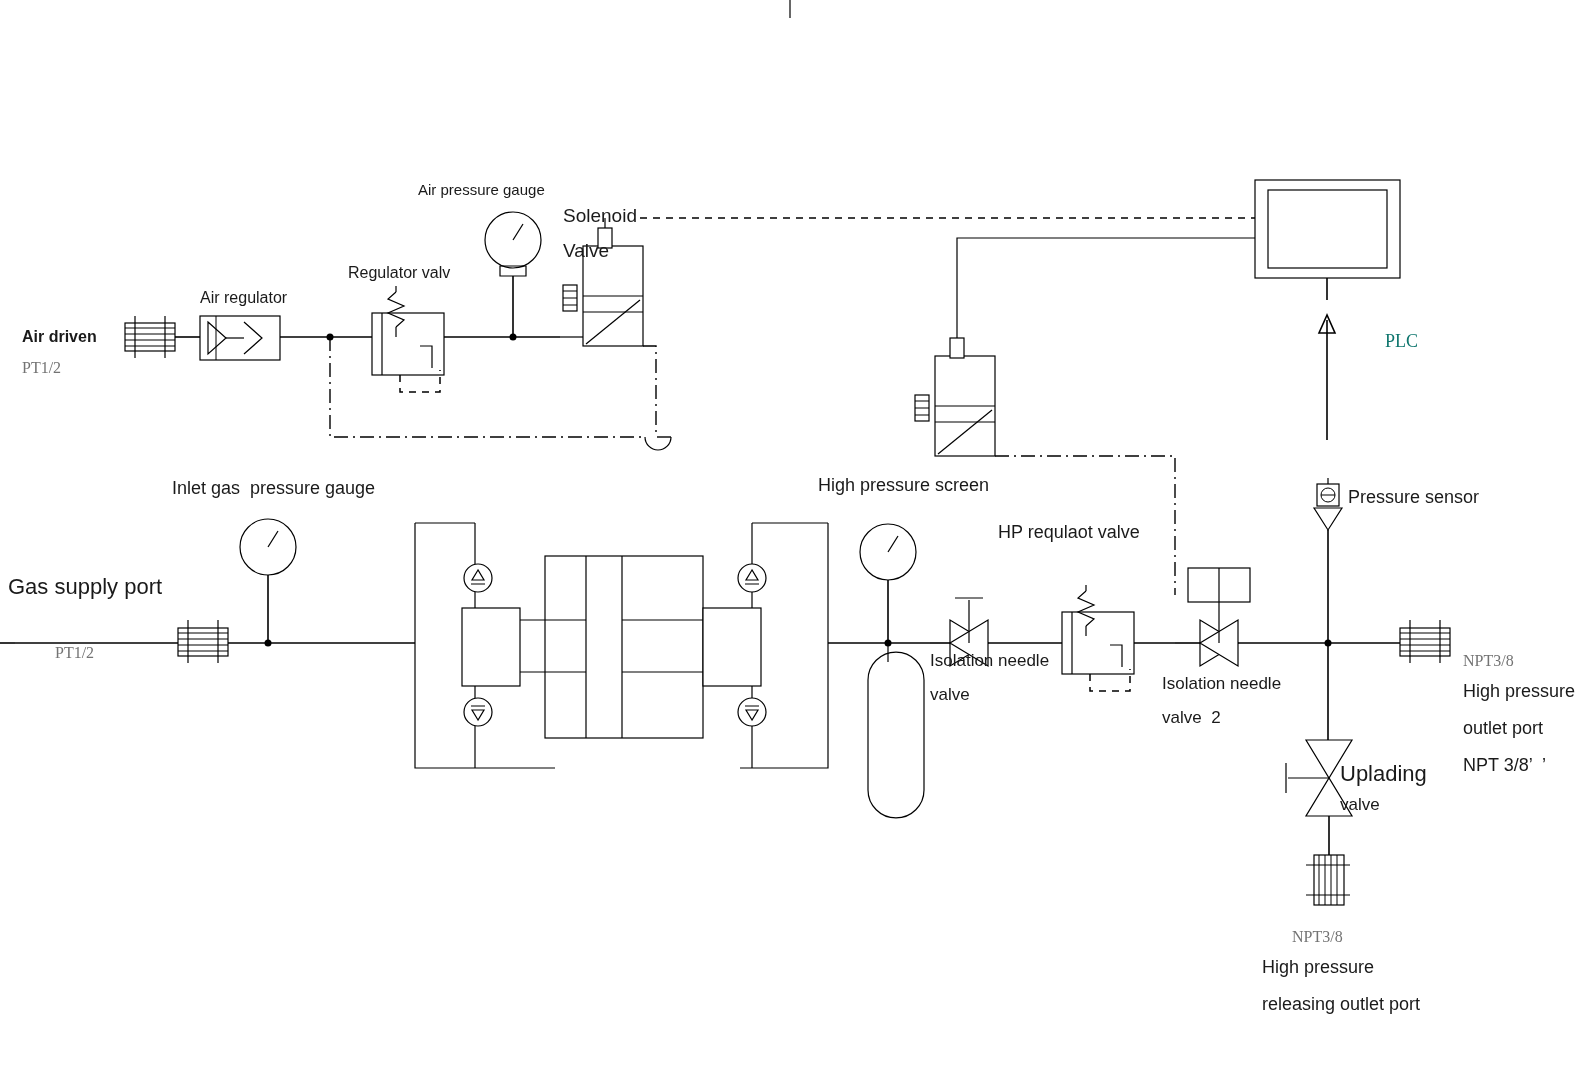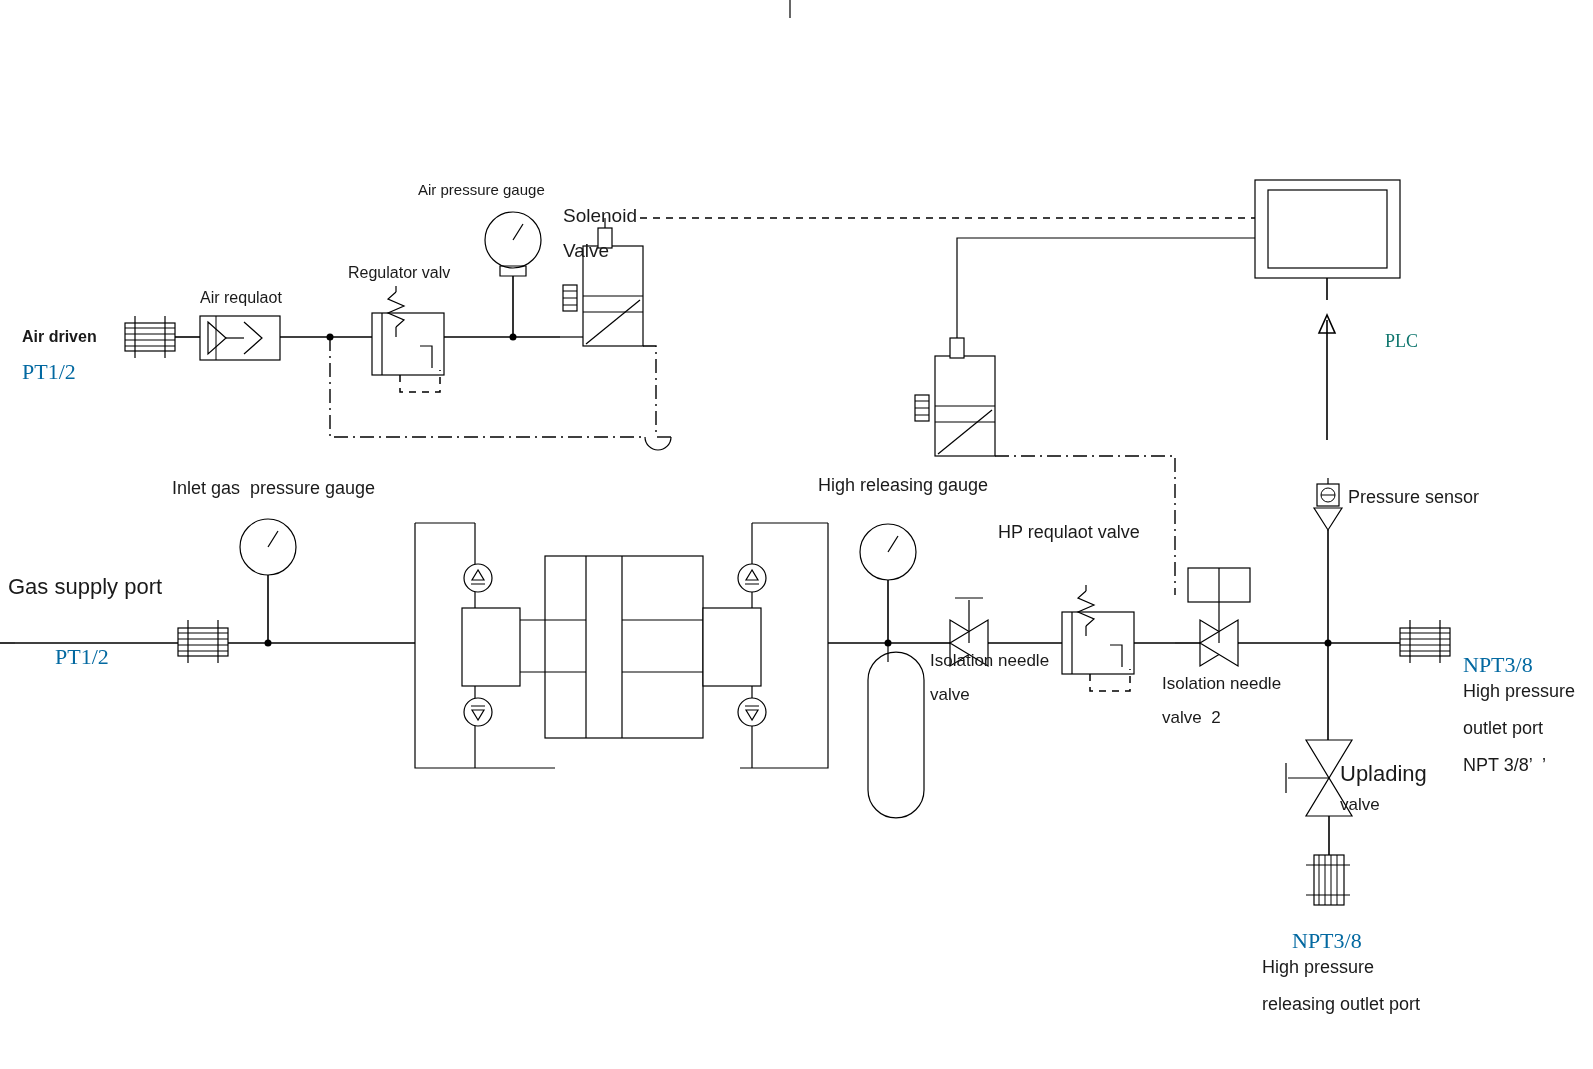--- a/index.html
+++ b/index.html
@@ -1,19 +1,19 @@
 <!DOCTYPE html>
 <html><head>
 <meta charset="utf-8">
 <style>
   html,body{margin:0;padding:0;background:#ffffff;}
   body{font-family:"Liberation Sans",sans-serif;}
   #stage{position:relative;width:1593px;height:1069px;background:#fff;overflow:hidden;}
   .lbl{position:absolute;color:#1a1a1a;font-size:17px;line-height:1.25;white-space:pre;}
-  .lbl.gray{color:#0369a1;font-family:"Liberation Serif",serif;font-size:22px;}
+  .lbl.gray{color:#737373;font-family:"Liberation Serif",serif;font-size:16px;}
   .lbl.big{font-size:26px;font-weight:bold;}
   .lbl.serif{font-family:"Liberation Serif",serif;font-size:18px;color:#0f766e;}
   svg{position:absolute;left:0;top:0;}
   .ln{stroke:#000;stroke-width:1.6;fill:none;}
   .ln2{stroke:#000;stroke-width:1.2;fill:none;}
   .dash{stroke:#000;stroke-width:1.5;fill:none;stroke-dasharray:7 6;}
   .dashdot{stroke:#000;stroke-width:1.4;fill:none;stroke-dasharray:14 5 2 5;}
   .thin{stroke:#000;stroke-width:1;fill:none;}
   .fillw{fill:#fff;}
 </style>
@@ -185,30 +185,30 @@
     <rect class="ln2 fillw" x="1314" y="855" width="30" height="50"></rect>
     <path class="thin" d="M1319 855 L1319 905 M1325 855 L1325 905 M1331 855 L1331 905 M1337 855 L1337 905"></path>
     <path class="ln2" d="M1306 865 L1350 865 M1306 895 L1350 895"></path>
   </svg>
 
 
   <div class="lbl" style="left:418px;top:181px;font-size:15px;">Air pressure gauge</div>
   <div class="lbl" style="left:563px;top:204px;font-size:19px;">Solenoid</div>
   <div class="lbl" style="left:563px;top:239px;font-size:19px;">Valve</div>
 
-  <div class="lbl" style="left:200px;top:288px;font-size:16px;">Air requlaot</div>
+  <div class="lbl" style="left:200px;top:288px;font-size:16px;">Air regulator</div>
   <div class="lbl" style="left:348px;top:263px;font-size:16px;">Regulator valv</div>
 
   <div class="lbl" style="left:22px;top:327px;font-size:16px;font-weight:bold;">Air driven</div>
   <div class="lbl gray" style="left:22px;top:358px;">PT1/2</div>
 
   <div class="lbl serif" style="left:1385px;top:330px;">PLC</div>
 
   <div class="lbl" style="left:172px;top:477px;font-size:18px;">Inlet gas  pressure gauge</div>
-  <div class="lbl" style="left:818px;top:474px;font-size:18px;">High releasing gauge</div>
+  <div class="lbl" style="left:818px;top:474px;font-size:18px;">High pressure screen</div>
   <div class="lbl" style="left:998px;top:521px;font-size:18px;">HP requlaot valve</div>
 
   <div class="lbl" style="left:8px;top:573px;font-size:22px;">Gas supply port</div>
   <div class="lbl gray" style="left:55px;top:643px;">PT1/2</div>
 
   <div class="lbl" style="left:930px;top:650px;font-size:17px;">Isolation needle</div>
   <div class="lbl" style="left:930px;top:684px;font-size:17px;">valve</div>
 
   <div class="lbl" style="left:1162px;top:673px;font-size:17px;">Isolation needle</div>
   <div class="lbl" style="left:1162px;top:707px;font-size:17px;">valve  2</div>

